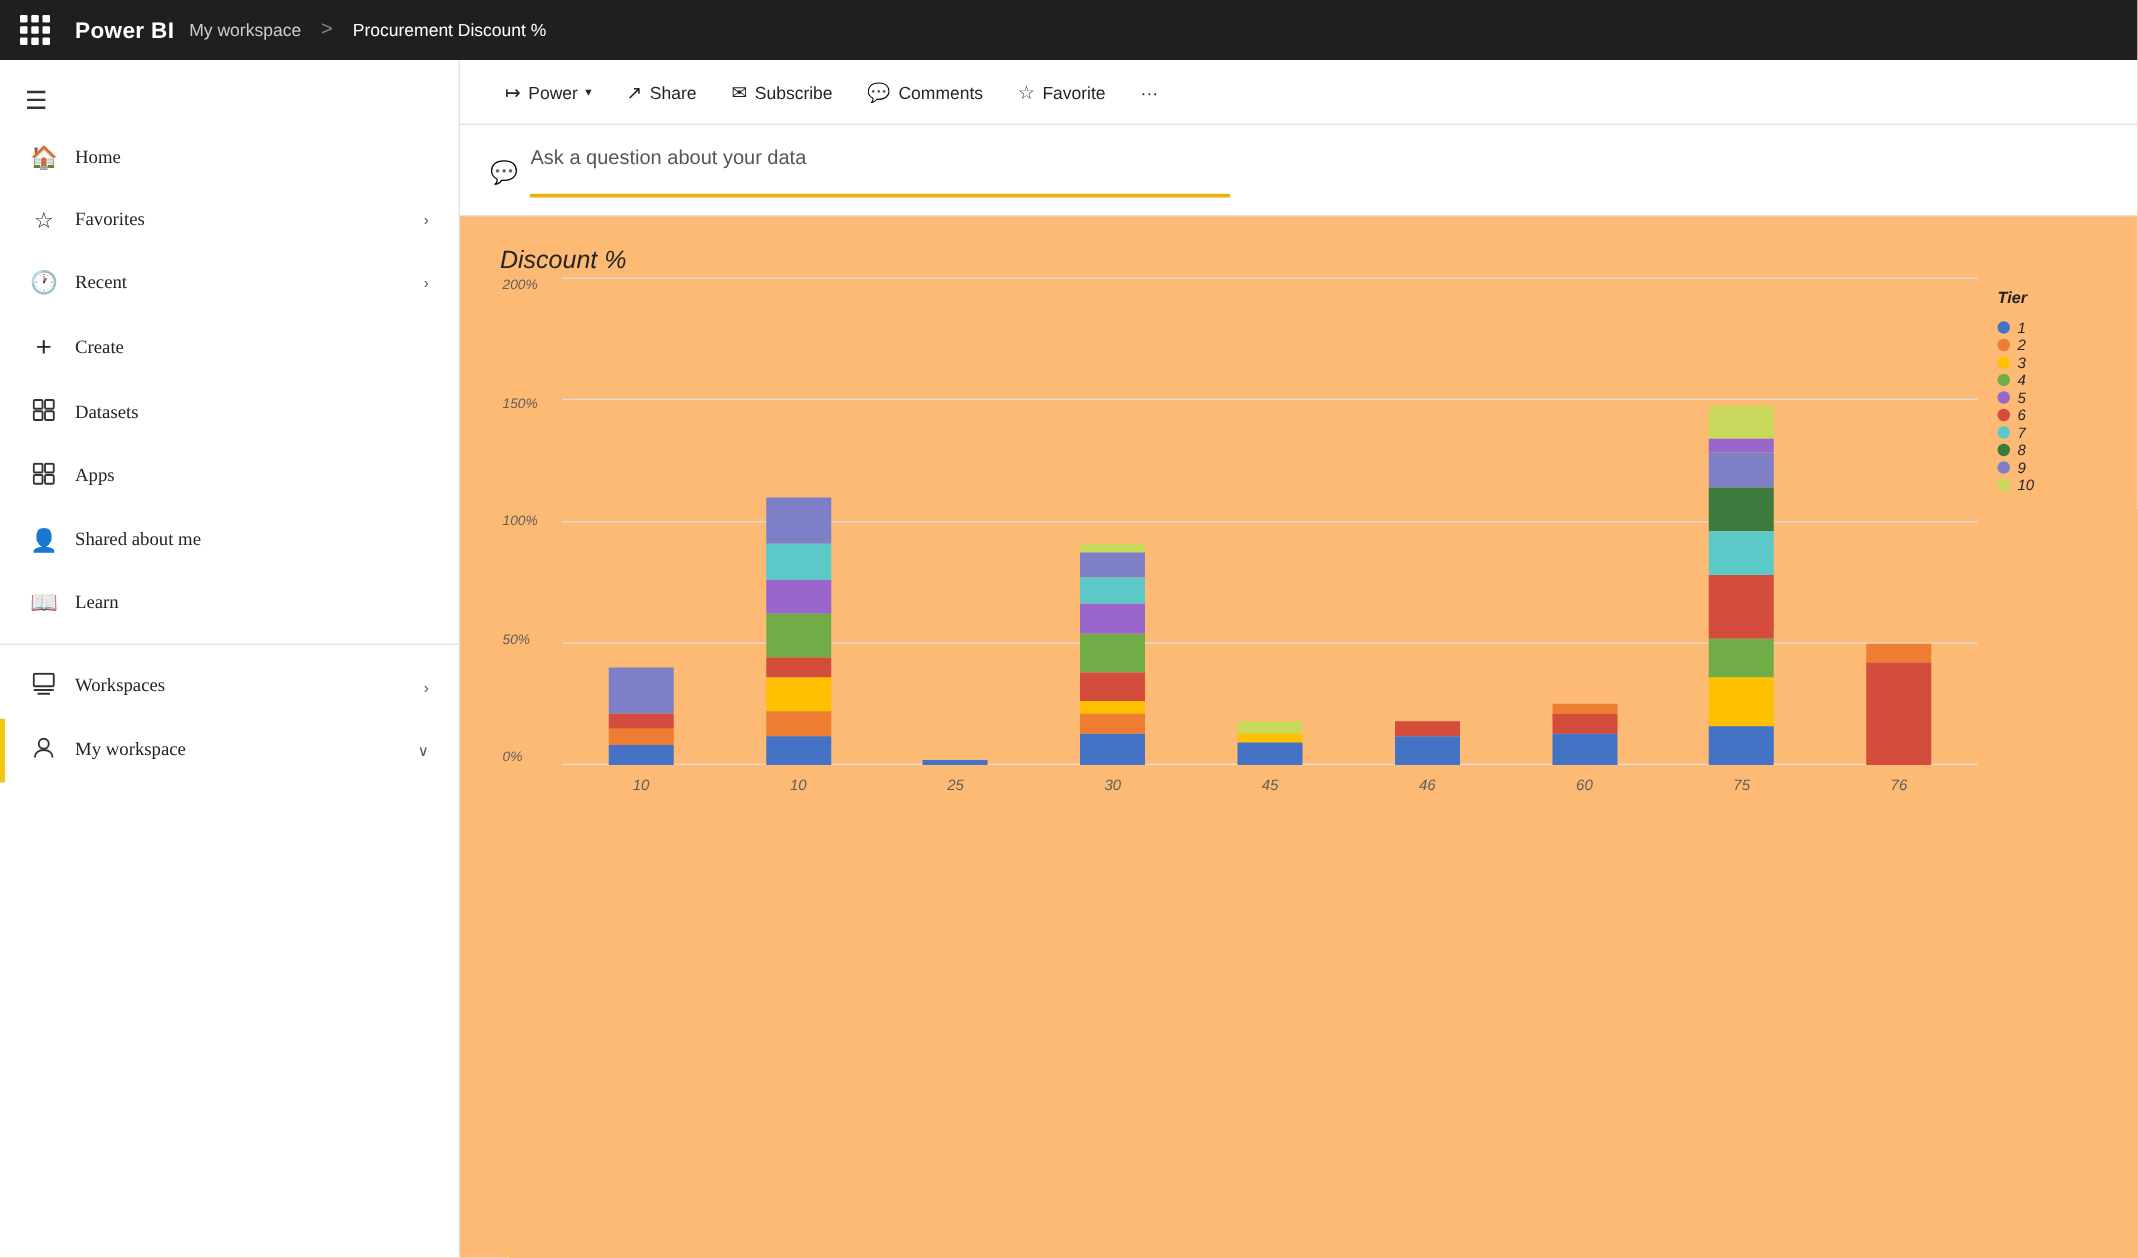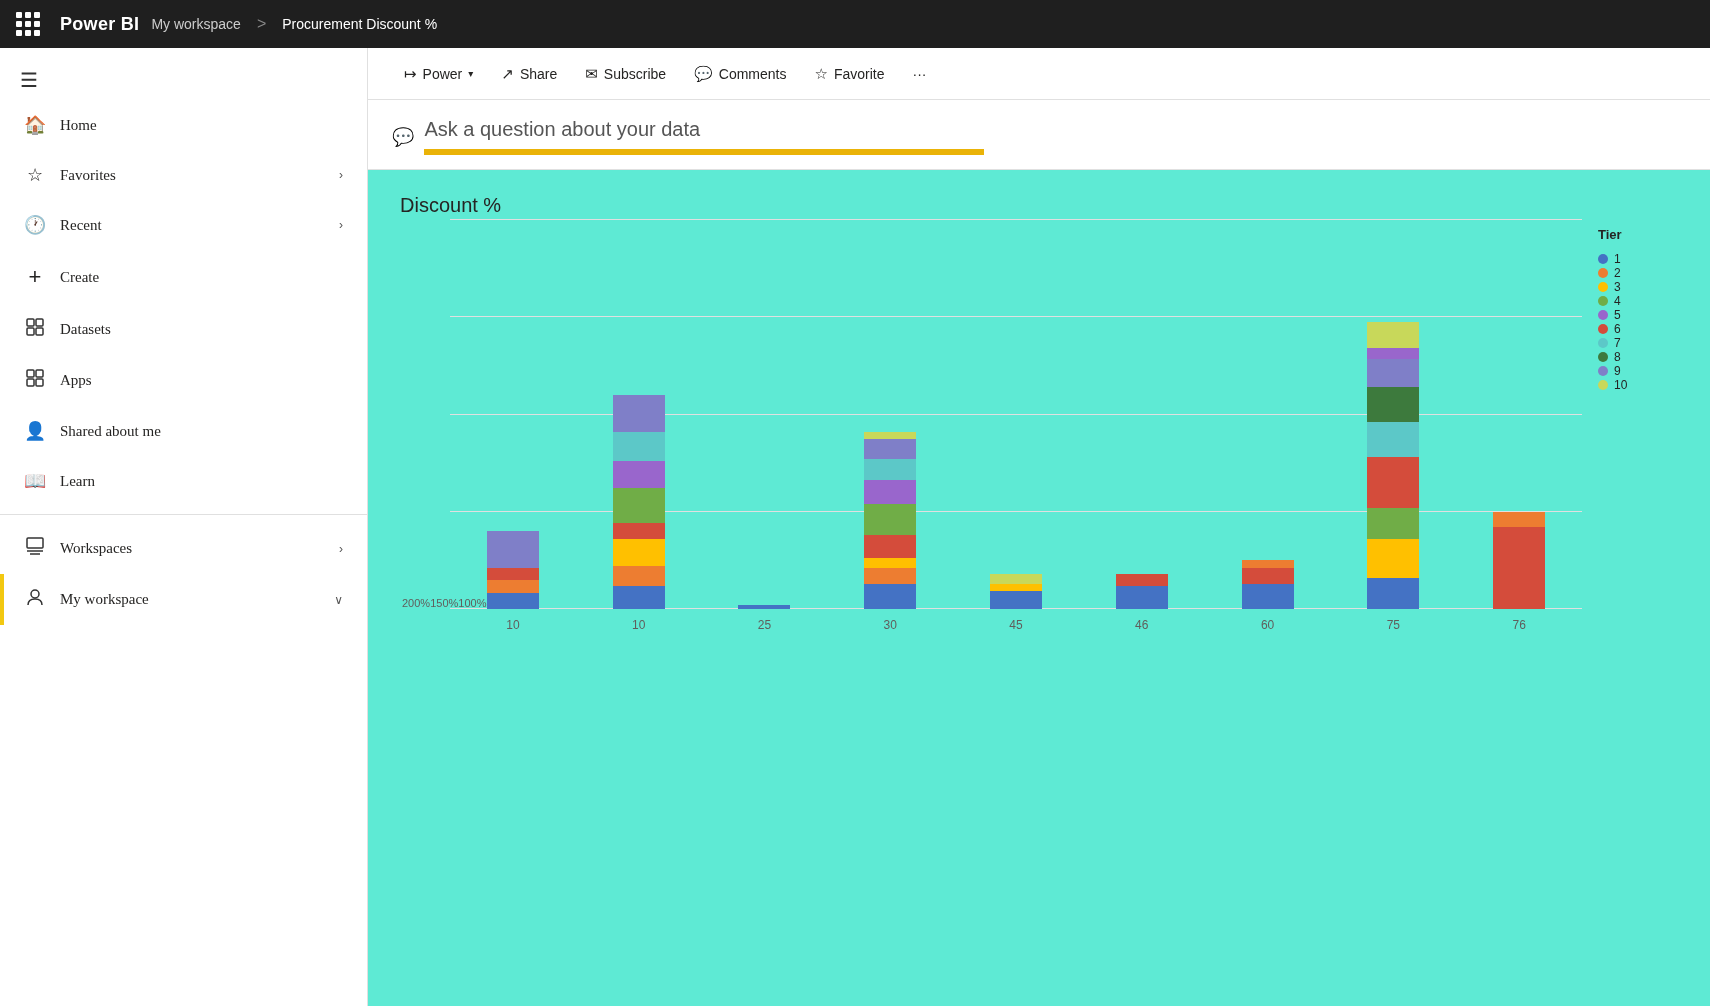--- a/index.html
+++ b/index.html
@@ -83,28 +83,29 @@
     
     .qa-bar {
       background: #fff;
       padding: 18px 24px 14px 24px;
       border-bottom: 1px solid #e0e0e0;
       display: flex;
       align-items: center;
       gap: 10px;
     }
     .qa-icon { font-size: 18px; color: #555; }
-    .qa-text { font-size: 20px; color: #555; border-bottom: 6px solid #eab308; padding-bottom: 8px; flex: 1; max-width: 560px; }
+    .qa-text { font-size: 16px; color: #555; border-bottom: 3px solid #eab308; padding-bottom: 19px; flex: 1; max-width: 560px; }
 
     
     .chart-container {
       flex: 1;
-      background: #5eead4;
+      background: #fdba74;
       padding: 24px 32px;
       overflow: hidden;
+      font-style: italic;
     }
     .chart-title { font-size: 20px; font-weight: 400; color: #252423; margin-bottom: 2px; }
     .chart-subtitle { font-size: 11px; color: #605e5c; text-transform: uppercase; letter-spacing: 0.5px; margin-bottom: 16px; }
     .chart-wrapper { display: flex; gap: 16px; }
     .chart-inner { flex: 1; position: relative; }
     .chart-legend { display: flex; flex-direction: column; gap: 6px; padding-top: 8px; min-width: 80px; }
     .legend-title { font-size: 13px; color: #252423; font-weight: 600; margin-bottom: 4px; }
     .legend-item { display: flex; align-items: center; gap: 6px; font-size: 12px; color: #252423; }
     .legend-dot { width: 10px; height: 10px; border-radius: 50%; flex-shrink: 0; }
     .y-label { font-size: 11px; color: #605e5c; }
@@ -280,21 +281,21 @@
       <span class="qa-text">Ask a question about your data</span>
     </div>
 
     <div class="chart-container">
       <div class="chart-title">Discount %</div>
 
       <div class="chart-wrapper">
         <div class="chart-inner">
           <div class="chart-plot-area" id="chartPlotArea" style="height: 420px;">
 
-            <div style="position:absolute;left:-48px;top:0;bottom:30px;width:48px;display:flex;flex-direction:row;justify-content:space-between;align-items:flex-end;padding-right:6px;">
+            <div style="position:absolute;left:-48px;top:0;bottom:30px;width:48px;display:flex;flex-direction:column;justify-content:space-between;align-items:flex-start;padding-right:6px;">
               <span class="y-label">200%</span>
               <span class="y-label">150%</span>
               <span class="y-label">100%</span>
               <span class="y-label">50%</span>
               <span class="y-label">0%</span>
             </div>
 
             <div class="grid-lines">
               <div class="grid-line"></div>
               <div class="grid-line"></div>

